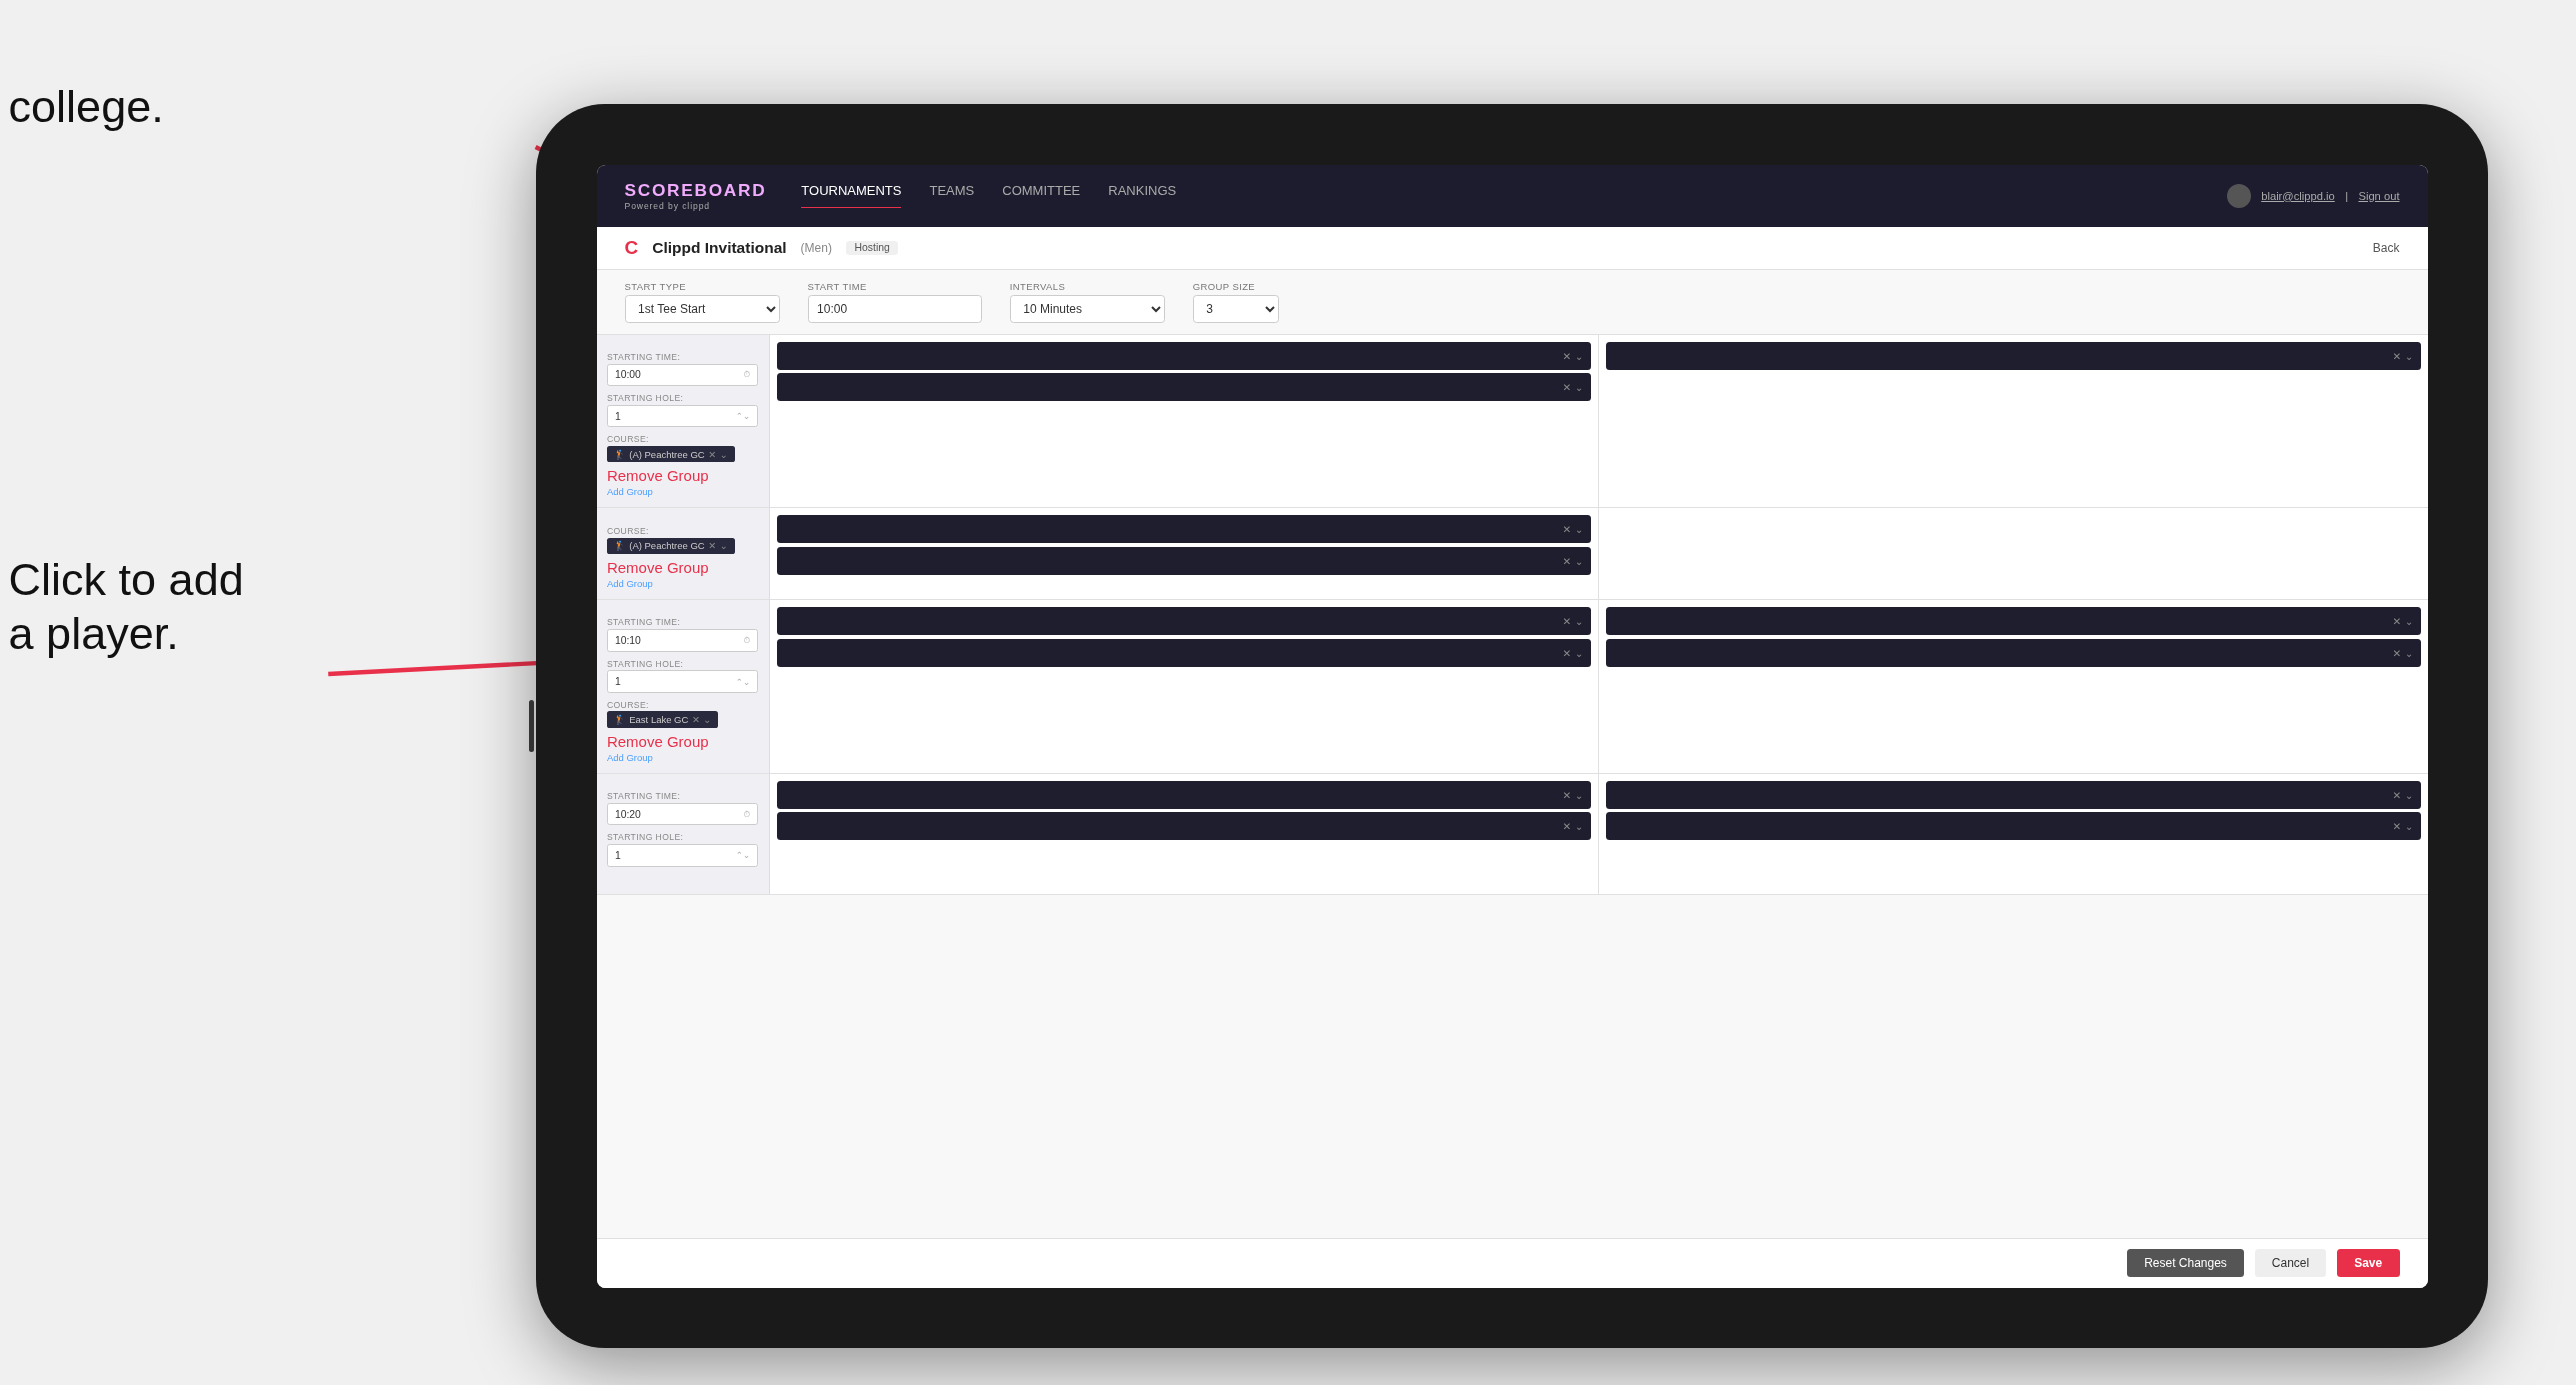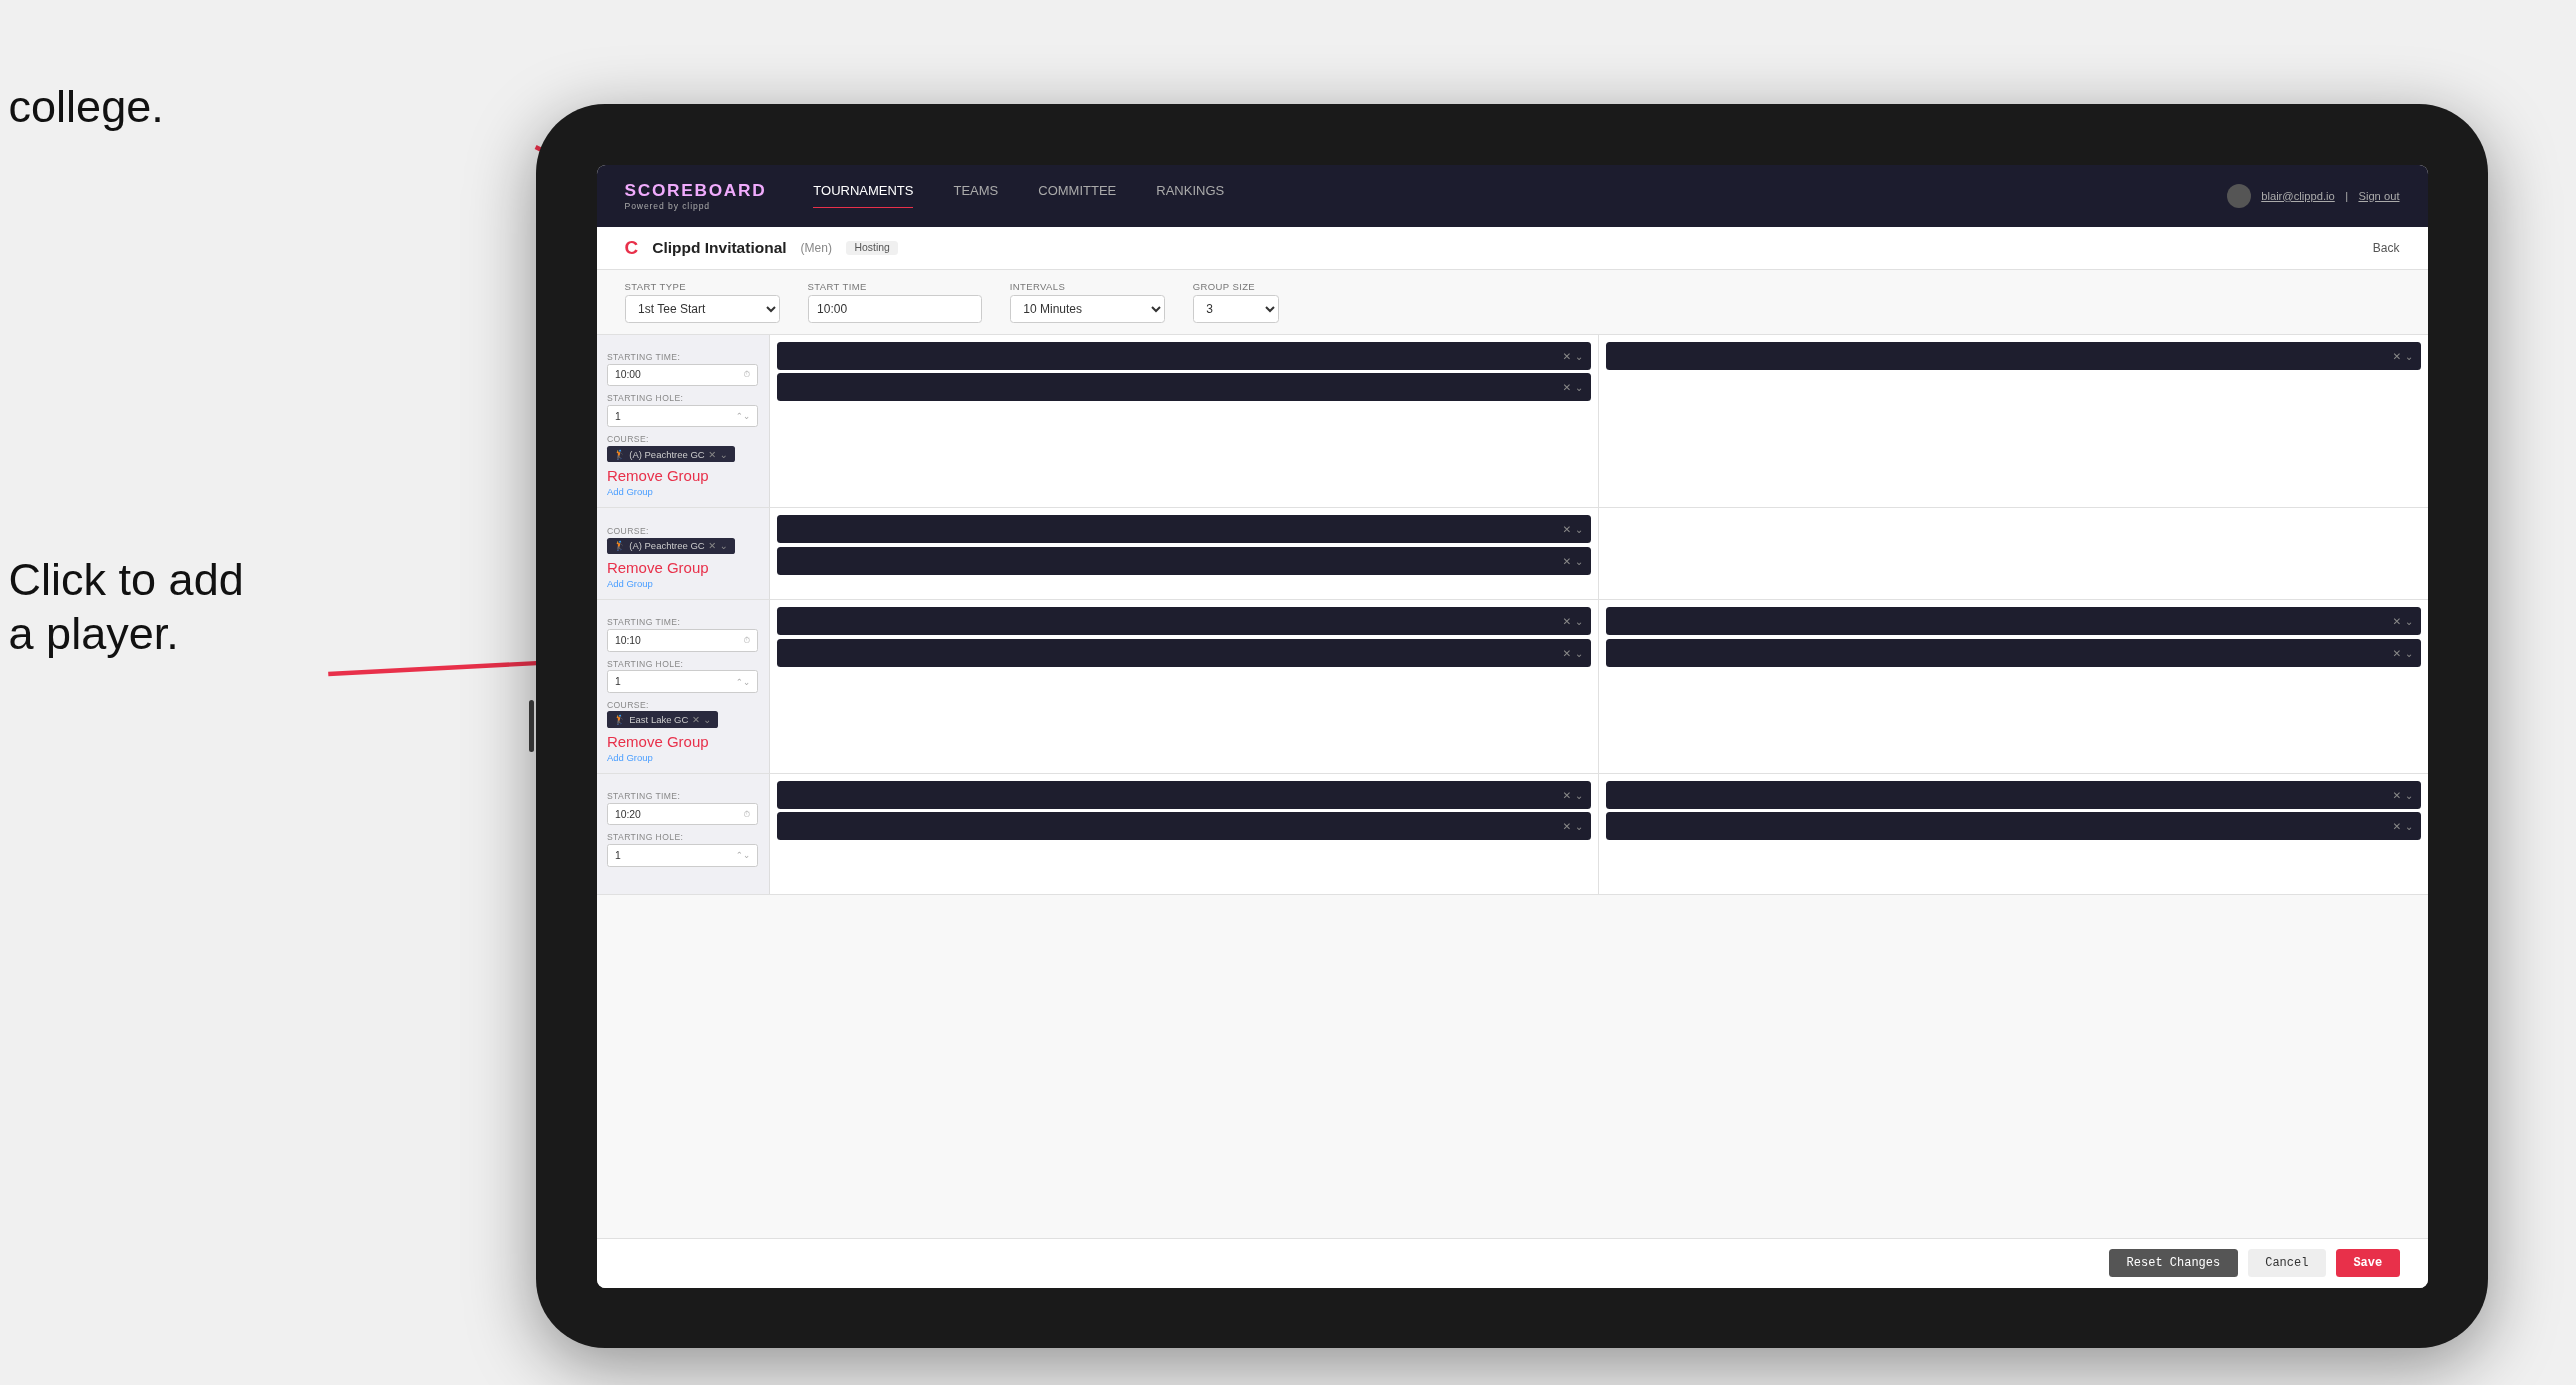--- a/index.html
+++ b/index.html
@@ -81,21 +81,20 @@
     .nav-links {
       display: flex;
       gap: 28px;
       flex: 1;
     }
     .nav-link {
       color: #aaa;
       font-size: 13px;
       text-decoration: none;
       padding-bottom: 9px;
-      margin-left: 12px;
     }
     .nav-link.active {
       color: #fff;
       border-bottom: 1.7px solid #e8304a;
     }
     .nav-right {
       display: flex;
       align-items: center;
       gap: 10.4px;
       color: #aaa;
@@ -311,21 +310,20 @@
       gap: 10.4px;
       border-top: 0.9px solid #e0e0e0;
       flex-shrink: 0;
     }
     .btn {
       padding: 7px 17.3px;
       border-radius: 3.5px;
       font-size: 12px;
       cursor: pointer;
       border: none;
-      font-family: Liberation Mono, monospace;
     }
     .btn-reset {
       background: #555;
       color: #fff;
     }
     .btn-cancel {
       background: #eee;
       color: #333;
     }
     .btn-save {

